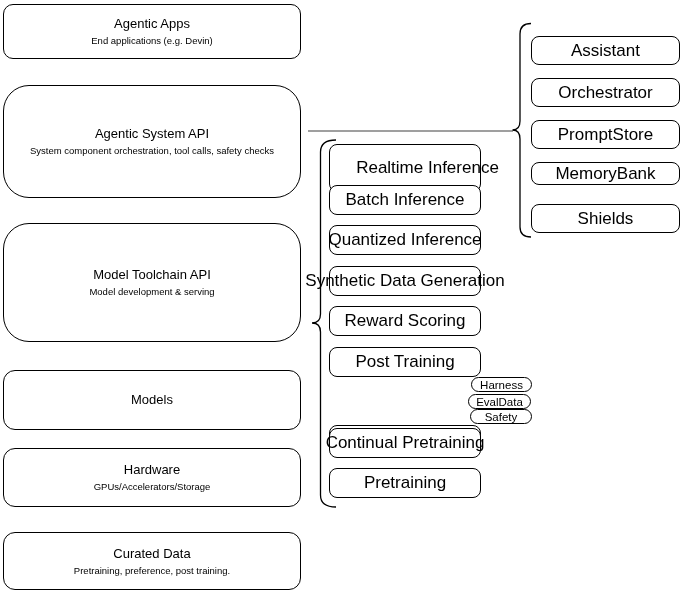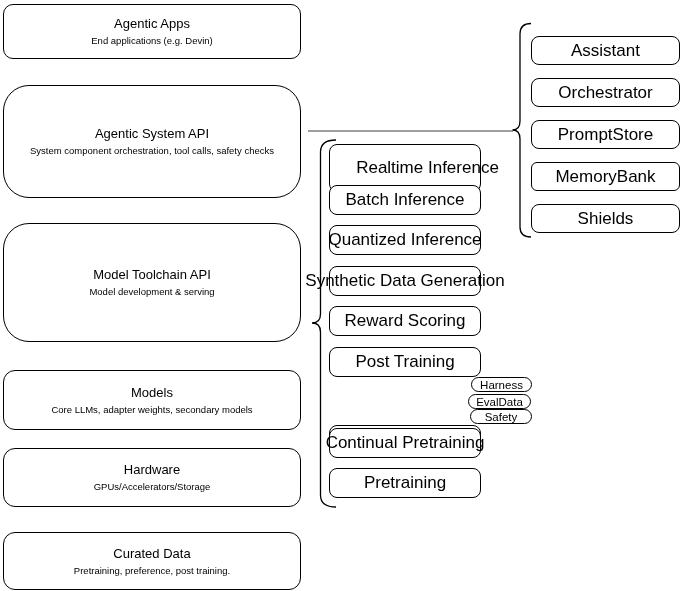--- a/index.html
+++ b/index.html
@@ -86,21 +86,20 @@
     <div class="subtitle">System component orchestration, tool calls, safety checks</div>
   </div>
 
   <div class="node" style="left:3px; top:223px; width:298px; height:119px; border-radius:26px;">
     <div class="title">Model Toolchain API</div>
     <div class="subtitle">Model development &amp; serving</div>
   </div>
 
   <div class="node" style="left:3px; top:370px; width:298px; height:60px; border-radius:12px;">
     <div class="title">Models</div>
-    <div class="subtitle">Core LLMs, adapter weights, secondary models</div>
   </div>
 
   <div class="node" style="left:3px; top:448px; width:298px; height:59px; border-radius:12px;">
     <div class="title">Hardware</div>
     <div class="subtitle">GPUs/Accelerators/Storage</div>
   </div>
 
   <div class="node" style="left:3px; top:532px; width:298px; height:58px; border-radius:12px;">
     <div class="title">Curated Data</div>
     <div class="subtitle">Pretraining, preference, post training.</div>
@@ -146,20 +145,20 @@
 
   <div class="node right-node" style="left:531px; top:36px; width:149px; height:29px;">
     <span>Assistant</span>
   </div>
   <div class="node right-node" style="left:531px; top:78px; width:149px; height:29px;">
     <span>Orchestrator</span>
   </div>
   <div class="node right-node" style="left:531px; top:120px; width:149px; height:29px;">
     <span>PromptStore</span>
   </div>
-  <div class="node right-node" style="left:531px; top:162px; width:149px; height:29px;border-radius:6px;">
+  <div class="node right-node" style="left:531px; top:162px; width:149px; height:23px;">
     <span>MemoryBank</span>
   </div>
   <div class="node right-node" style="left:531px; top:204px; width:149px; height:29px;">
     <span>Shields</span>
   </div>
 
 </div>
 
 </body></html>

